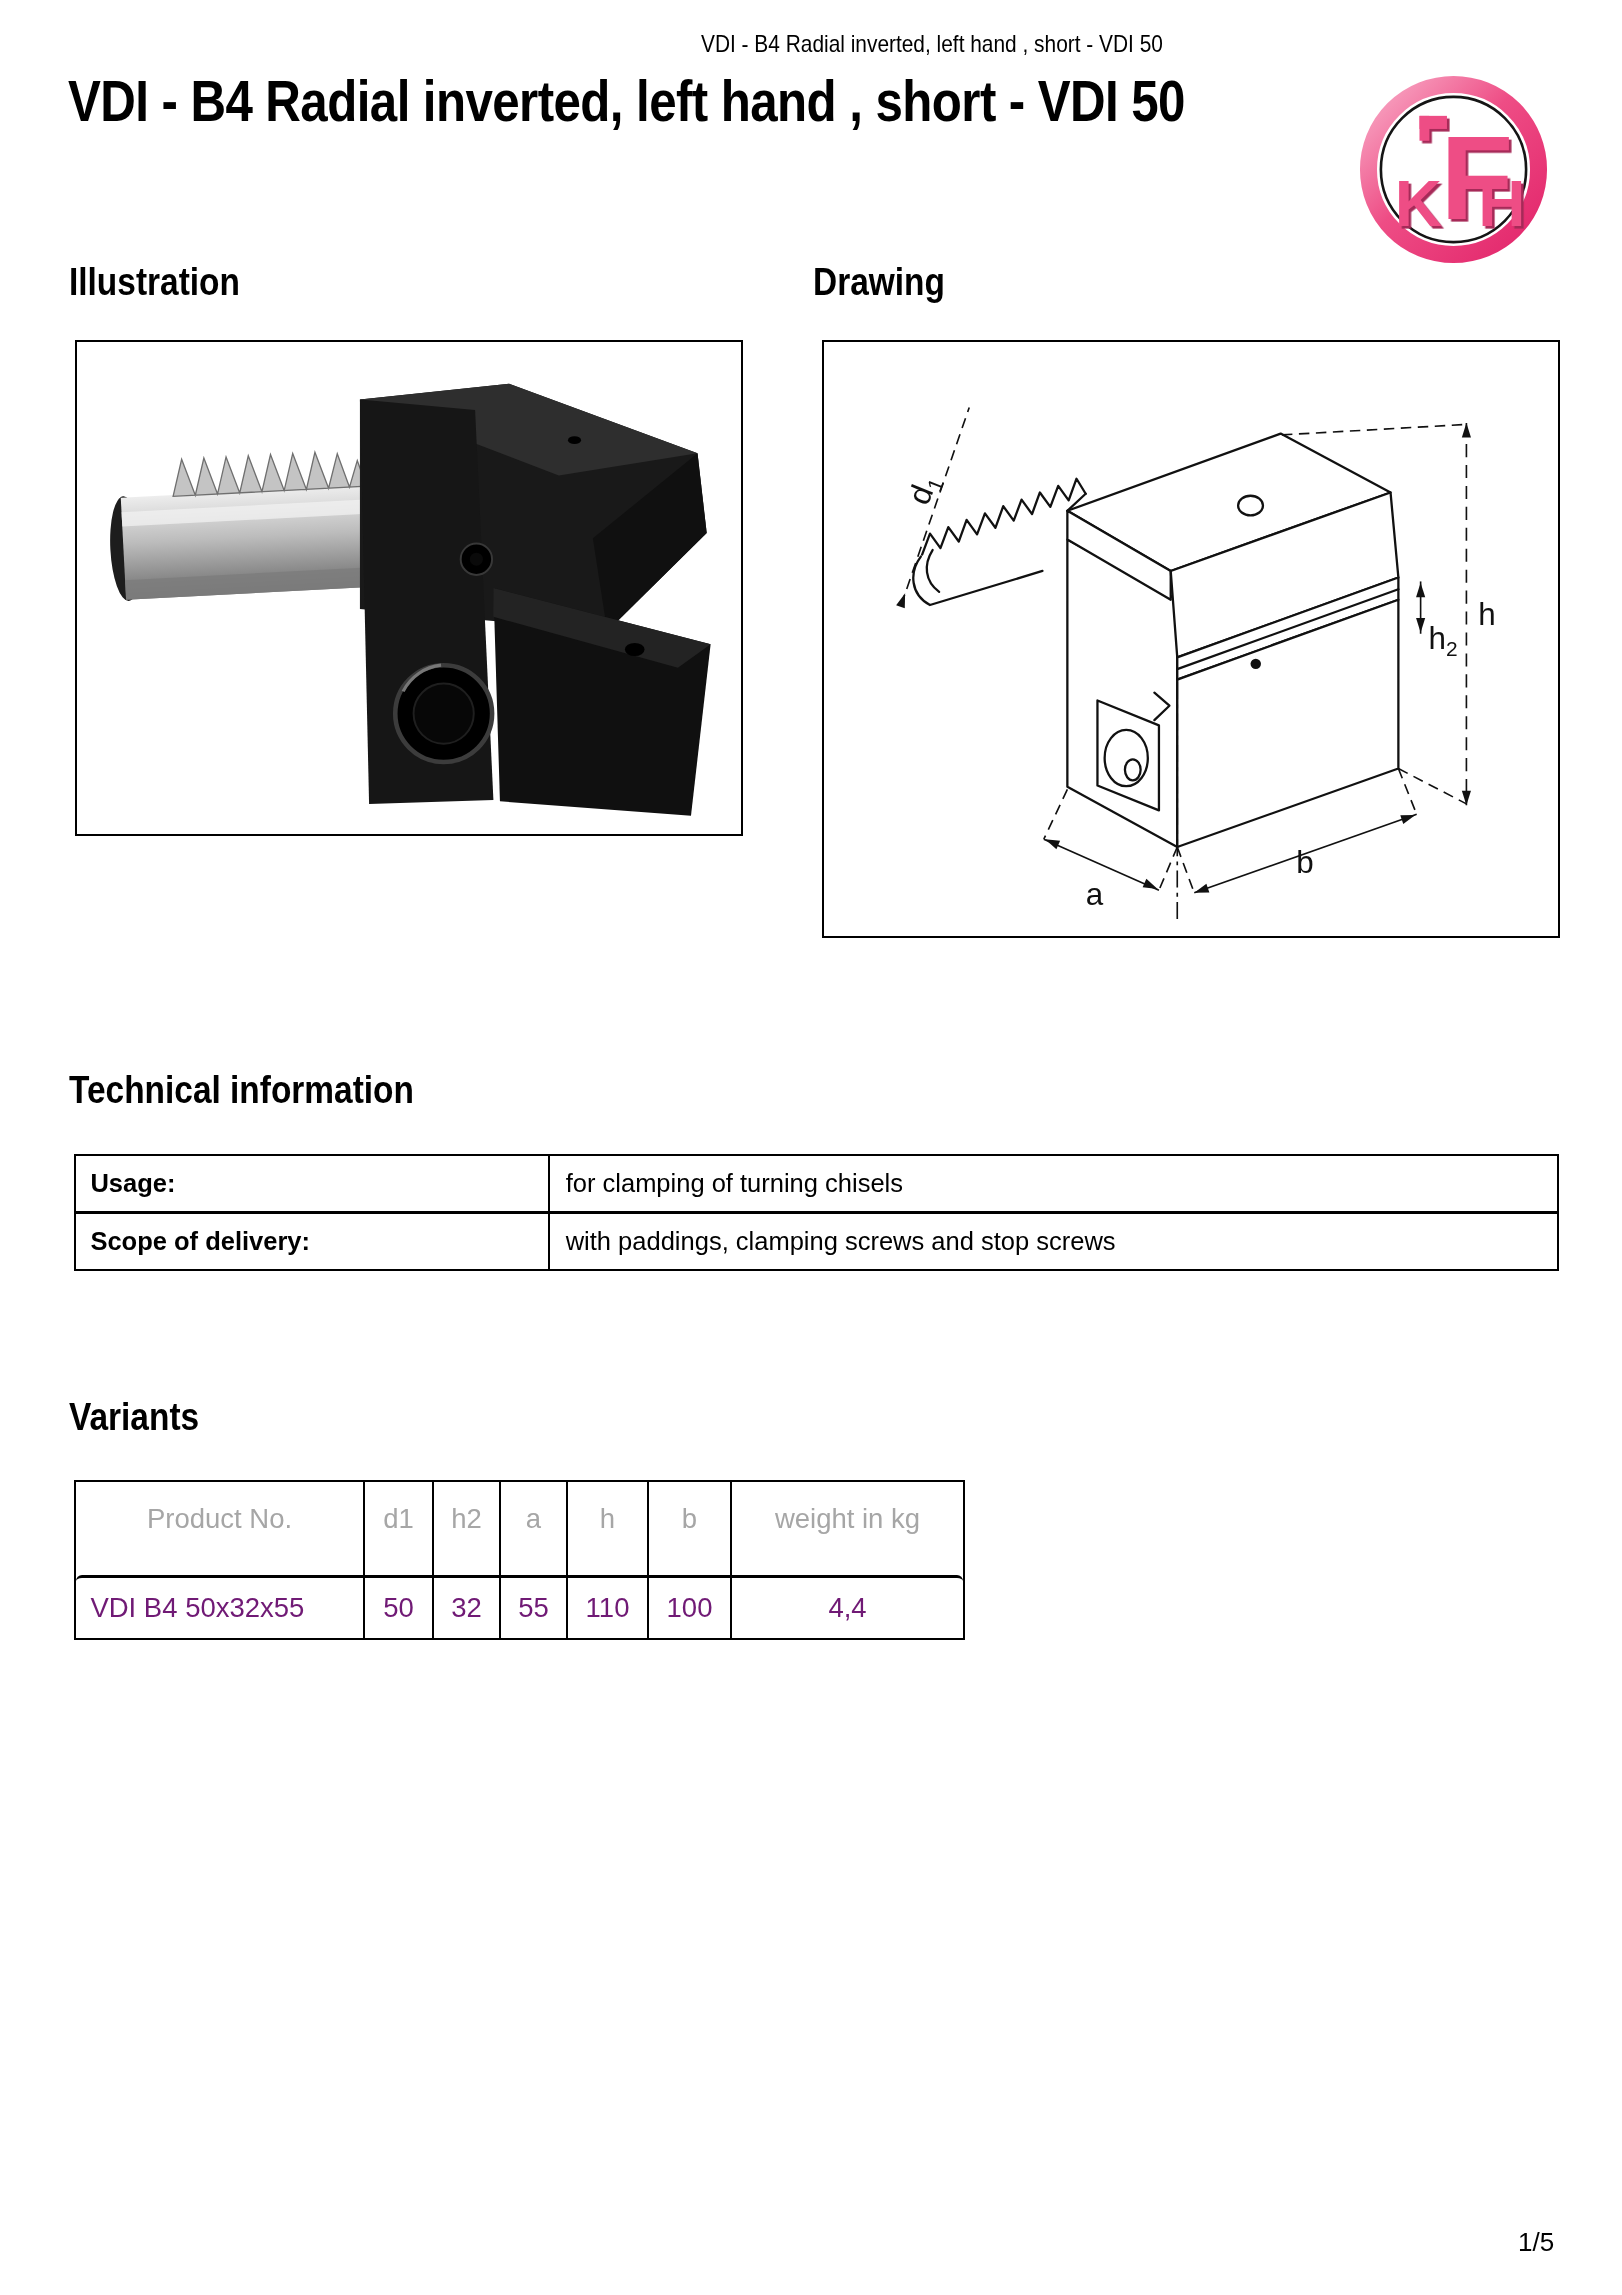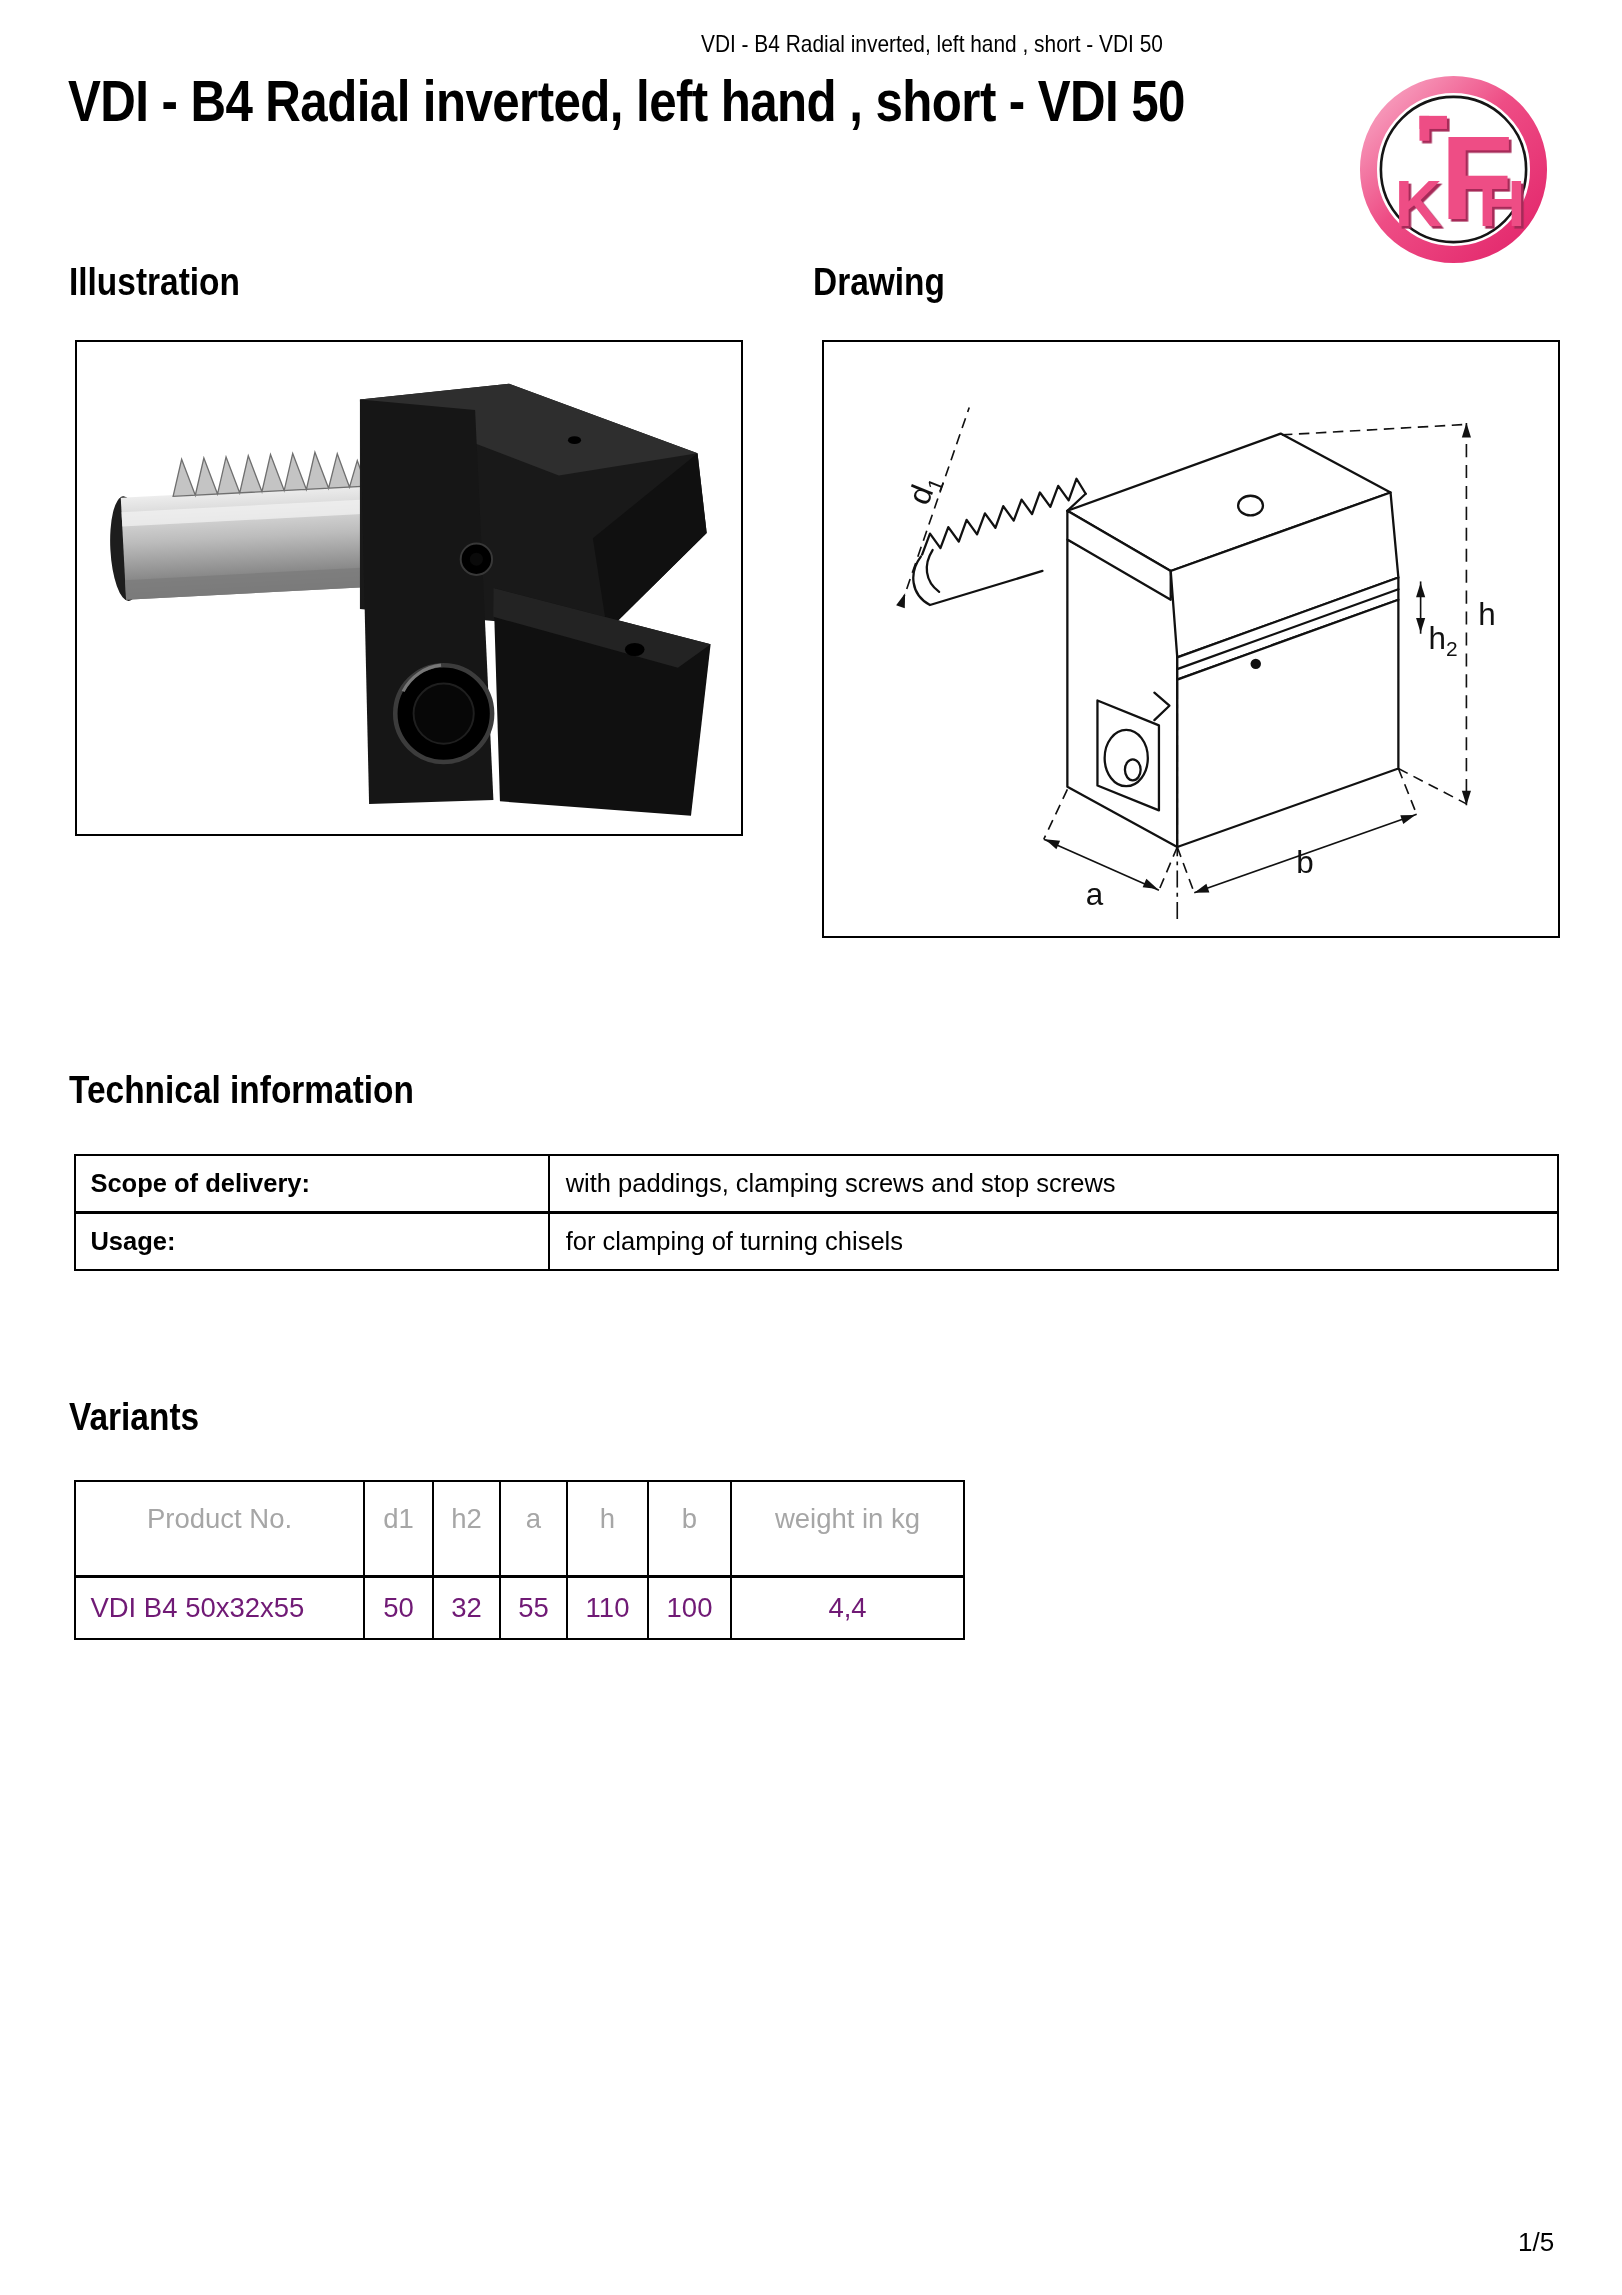--- a/index.html
+++ b/index.html
@@ -38,21 +38,21 @@
   .tech-row { display:grid; grid-template-columns:474px 1008px; height:55px; }
   .tech-row + .tech-row { border-top:3.9px solid #000; }
   .tech-label {
     border-right:2px solid #000; box-sizing:border-box; font-weight:bold;
     display:flex; align-items:center; padding-left:14.4px; font-size:25.5px;
   }
   .tech-value { display:flex; align-items:center; padding-left:15.7px; font-size:25.5px; }
 
   
   #variants-table { left:74px; top:1480px; width:887px; border:2.6px solid #000; }
-  .var-row { display:grid; grid-template-columns:289px 69px 67px 67px 81px 83px 231px; }
+  .var-row { display:grid; grid-template-columns:289px 69px 67px 67px 81px 83px 231px;border-radius:6px; }
   .var-header { height:93px; }
   .var-data   { height:60px; border-top:3.9px solid #000; }
   .var-cell {
     border-right:2.6px solid #000; box-sizing:border-box;
     display:flex; justify-content:center; font-size:27.5px;
   }
   .var-cell:last-child { border-right:none; }
   .var-header .var-cell { color:#a6a6a6; align-items:flex-start; padding-top:21px; }
   .var-data .var-cell { align-items:center; color:#701a75; }
   .var-data .var-cell.first { justify-content:flex-start; padding-left:14.4px; }
@@ -197,26 +197,26 @@
       <text x="400" y="860">a</text>
       <text x="722" y="812">b</text>
     </g>
   </svg>
 </div>
 
 <div id="h-technical" class="abs section-heading nowrap">Technical information</div>
 
 <div id="tech-table" class="abs">
   <div class="tech-row">
+    <div class="tech-label">Usage:</div>
+    <div class="tech-value">for clamping of turning chisels</div>
+  </div>
+  <div class="tech-row">
     <div class="tech-label">Scope of delivery:</div>
     <div class="tech-value">with paddings, clamping screws and stop screws</div>
-  </div>
-  <div class="tech-row">
-    <div class="tech-label">Usage:</div>
-    <div class="tech-value">for clamping of turning chisels</div>
   </div>
 </div>
 
 <div id="h-variants" class="abs section-heading nowrap">Variants</div>
 
 <div id="variants-table" class="abs">
   <div class="var-row var-header">
     <div class="var-cell">Product No.</div>
     <div class="var-cell">d1</div>
     <div class="var-cell">h2</div>

